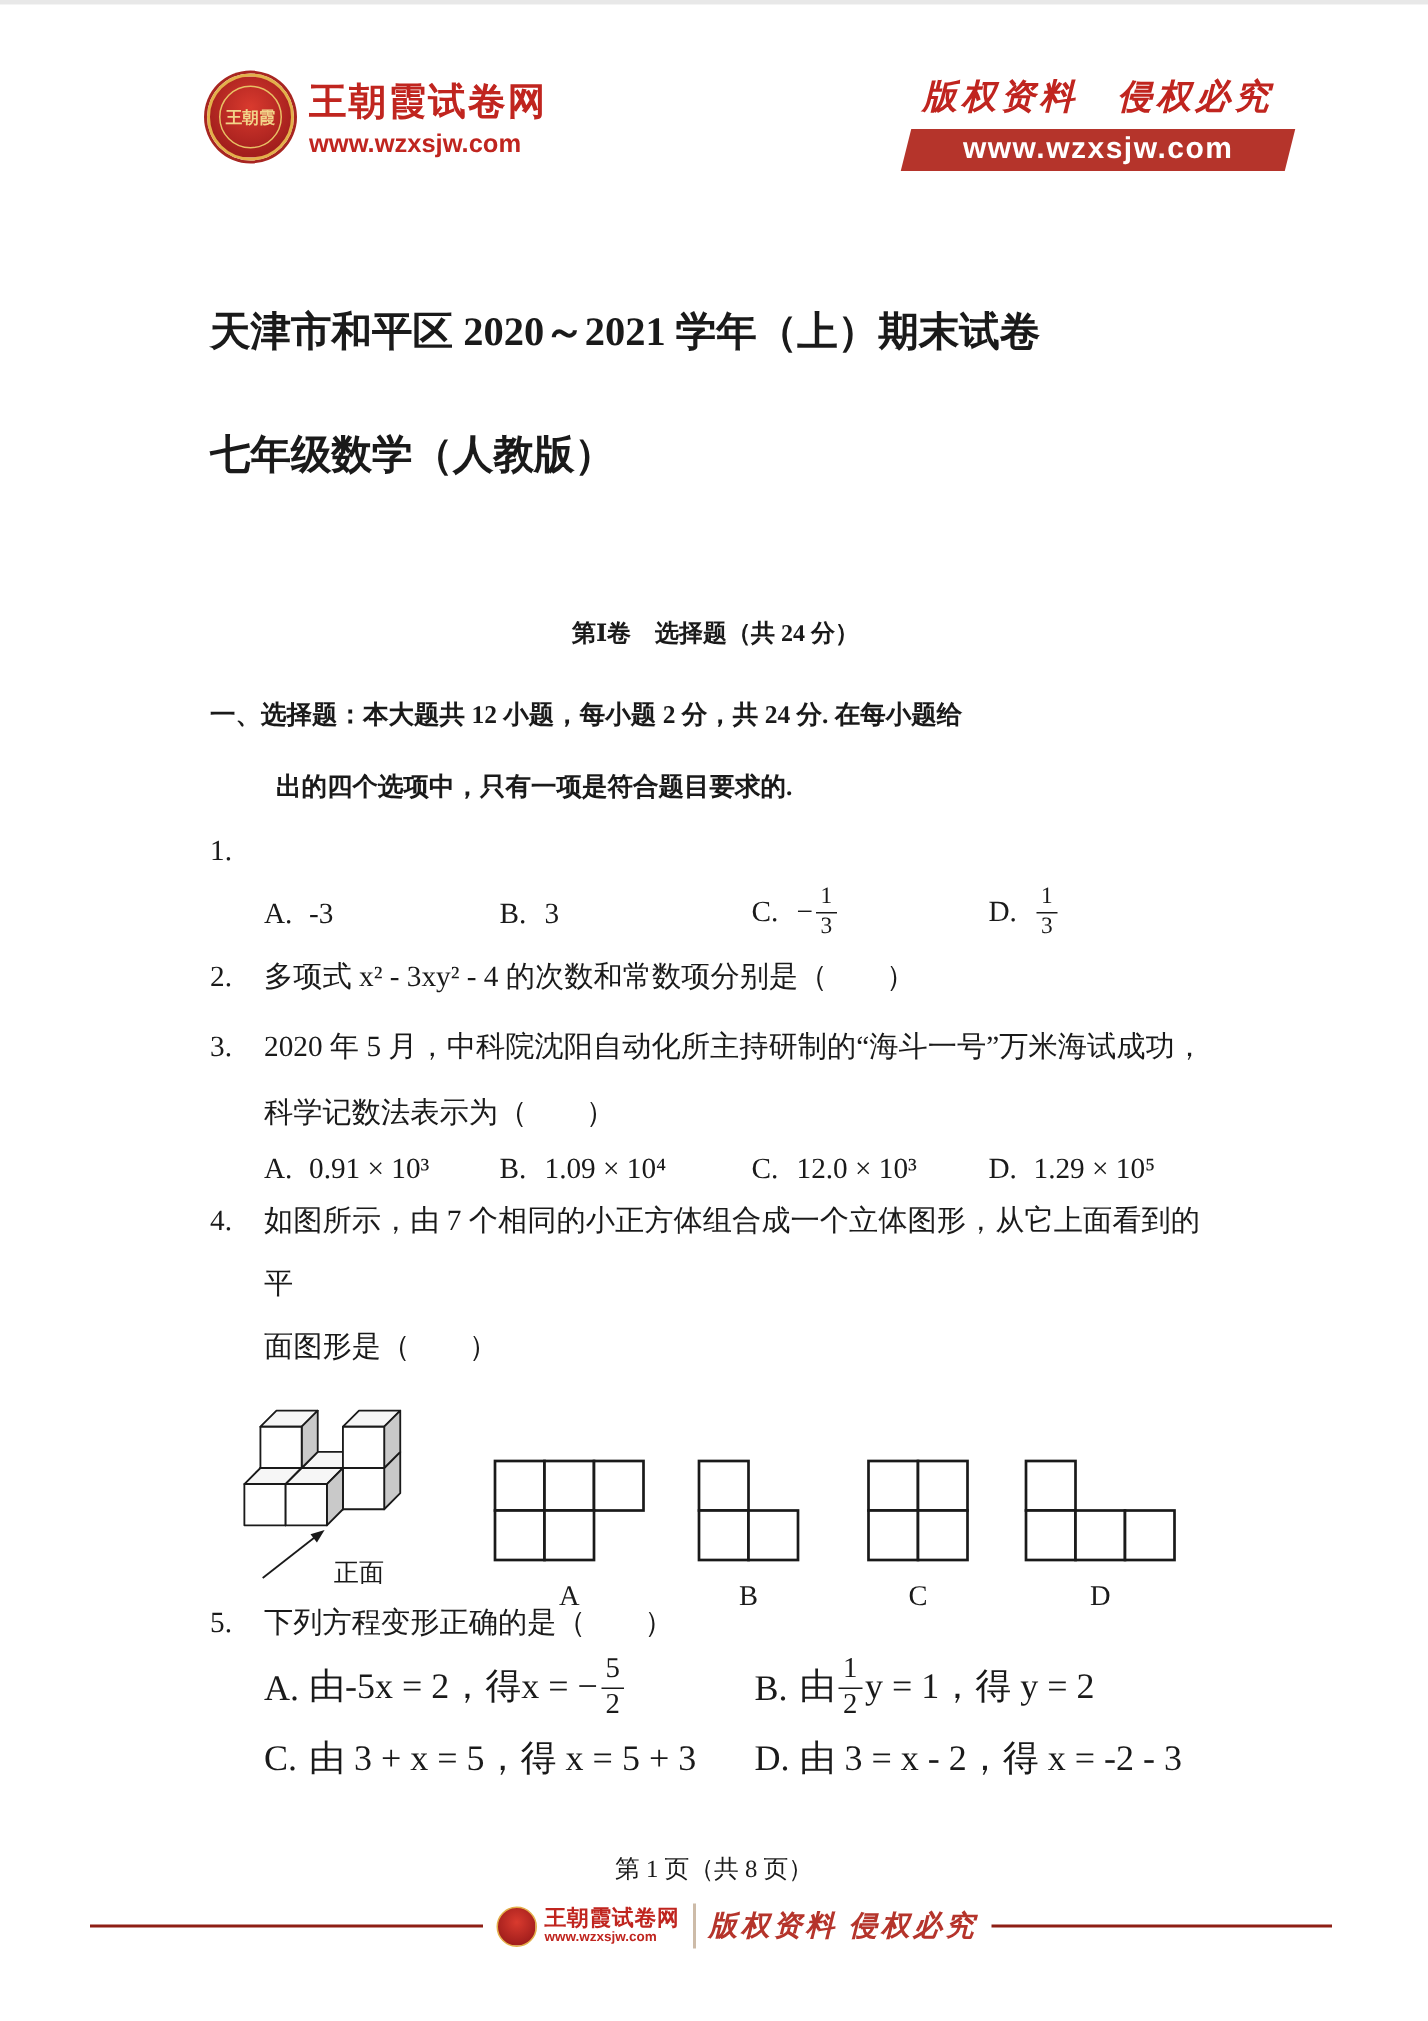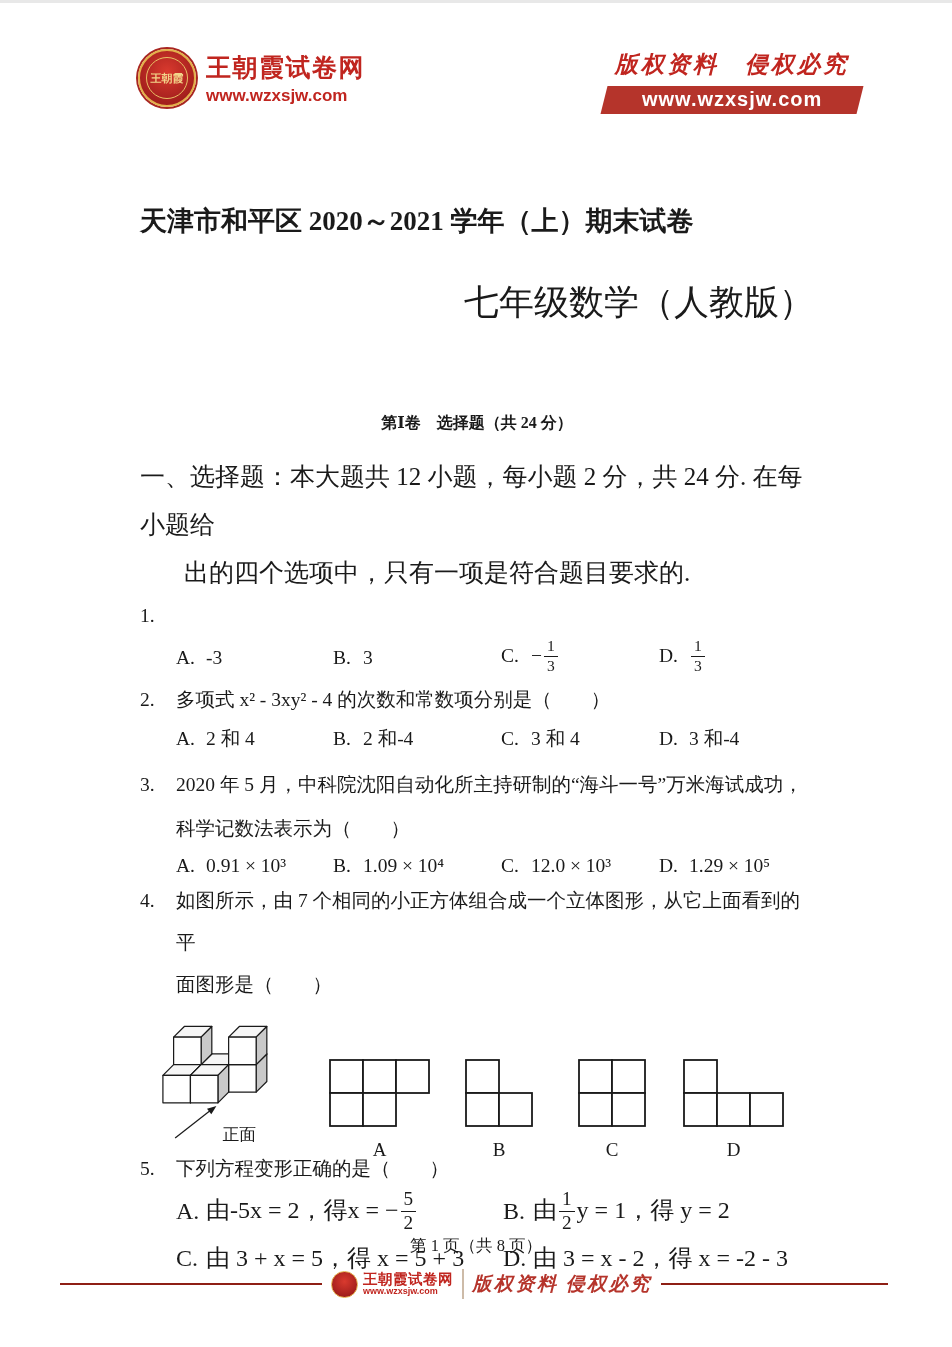--- a/index.html
+++ b/index.html
@@ -27,23 +27,23 @@
   .header-right { width:256px; text-align:center; }
   .slogan-script { color:#c0251f; font-size:23px; font-weight:bold; font-style:italic;
     letter-spacing:3px; white-space:nowrap; }
   .banner { margin-top:6px; background:#b5342b; color:#fff; padding:2px 0 3px;
     font-family:"Liberation Sans","DejaVu Sans",sans-serif; font-weight:bold;
     font-size:20px; transform:skewX(-14deg); }
   .banner-inner { transform:skewX(14deg); letter-spacing:1px; }
   
   .content { position:absolute; left:140px; top:200px; width:674px; }
   .title { font-size:27px; font-weight:bold; text-align:left; line-height:36px; }
-  .subtitle { font-size:35px; font-weight:normal; text-align:right; line-height:36px; margin-top:46px; }
+  .subtitle { font-size:27px; font-weight:bold; text-align:left; line-height:36px; margin-top:46px; }
   .section-heading { font-size:16px; font-weight:bold; text-align:center; line-height:32px; margin-top:86px; }
-  .instr { font-size:25px; font-weight:normal; margin-top:14px; line-height:48px; }
+  .instr { font-size:17px; font-weight:bold; margin-top:14px; line-height:48px; }
   .instr-l2 { padding-left:44px; }
   .q { font-size:19.5px; }
   .qline { display:flex; line-height:30px; }
   .qnum { flex:0 0 36px; }
   .qcont { padding-left:36px; }
   .lh44 .qline, .lh44 .qcont { line-height:44px; }
   .lh42 .qline, .lh42 .qcont { line-height:42px; }
   .mt4{margin-top:4px;} .mt10{margin-top:10px;}
   .optrow4 { display:grid; grid-template-columns:157px 168px 158px 1fr;
     padding-left:36px; align-items:center; font-size:19.5px; }
@@ -130,26 +130,20 @@
             <span class="fden">3</span>
           </span></span>
     </div>
 
     <div class="q mt4">
       <div class="qline">
         <span class="qnum">2.</span>
         <span>多项式 x² - 3xy² - 4 的次数和常数项分别是（　　）</span>
       </div>
     </div>
-    <div class="optrow4 short">
-      <span class="opt"><span class="olabel">A.</span><span>2 和 4</span></span>
-      <span class="opt"><span class="olabel">B.</span><span>2 和-4</span></span>
-      <span class="opt"><span class="olabel">C.</span><span>3 和 4</span></span>
-      <span class="opt"><span class="olabel">D.</span><span>3 和-4</span></span>
-    </div>
 
     <div class="q lh44 mt10">
       <div class="qline">
         <span class="qnum">3.</span>
         <span>2020 年 5 月，中科院沈阳自动化所主持研制的“海斗一号”万米海试成功，</span>
       </div>
       <div class="qcont">科学记数法表示为（　　）</div>
     </div>
     <div class="optrow4 short" style="margin-top:1px;height:28px;">
       <span class="opt"><span class="olabel">A.</span><span>0.91 × 10³</span></span>

